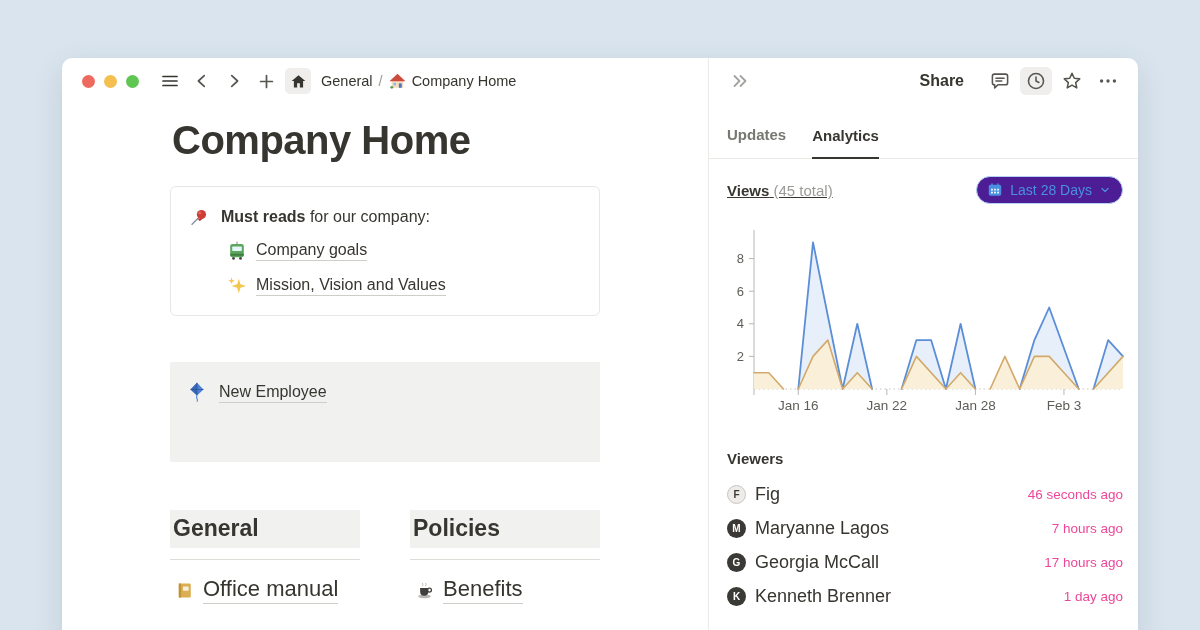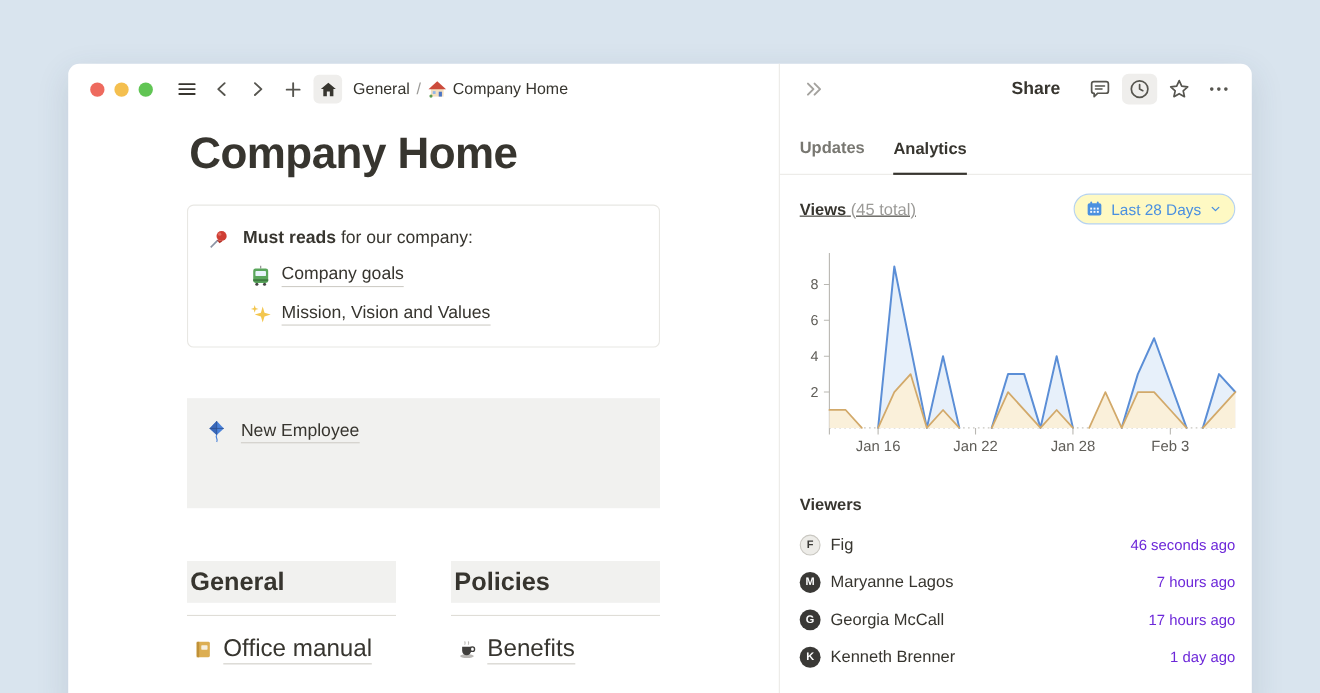--- a/index.html
+++ b/index.html
@@ -53,35 +53,35 @@
   .icon-btn.active { background:#efeeec; }
   .rp-tabs { display:flex; align-items:flex-end; gap:26px; height:55px; padding:0 18px; border-bottom:1px solid #eceae7; }
   .tab { font-size:15px; font-weight:600; padding-bottom:15px; color:#787771; cursor:pointer; }
   .tab.active { color:#37352f; border-bottom:2.5px solid #37352f; margin-bottom:-1px; padding-bottom:13px; }
   .views-row { display:flex; align-items:center; justify-content:space-between; margin:17px 15px 0 18px; }
   .views-label { font-size:15px;text-decoration:underline; }
   .views-label b { font-weight:700; }
   .views-total { color:#9b9a97; font-weight:400; }
   .pill {
     display:inline-flex; align-items:center; gap:7px; padding:5px 11px 5px 10px;
-    border:1px solid #b5d2f0; border-radius:16px; background:#fef9c3;
+    border:1px solid #b5d2f0; border-radius:16px; background:#4c1d95;
     color:#4a90e0; font-size:14px; font-weight:500; cursor:pointer;
   }
   .chart-wrap { margin:10px 8px 0 8px; }
   .viewers { margin:30px 15px 0 18px; }
   .viewers-heading { font-size:15px; font-weight:600; margin-bottom:10px; }
   .viewer-row { display:flex; align-items:center; height:34px; }
   .avatar {
     width:19px; height:19px; border-radius:50%; background:#3a3936; color:#fff;
     font-size:10px; font-weight:700; display:flex; align-items:center; justify-content:center;
     margin-right:9px; flex:none;
   }
   .avatar.light { background:#edece8; color:#3a3936; border:1px solid #c9c7c1; }
-  .viewer-name { font-size:15px; font-weight:500; color:#37352f; }
-  .viewer-time { margin-left:auto; font-size:13.5px; color:#6d28d9; }
+  .viewer-name { font-size:18px; font-weight:500; color:#37352f; }
+  .viewer-time { margin-left:auto; font-size:13.5px; color:#ec4899; }
   svg.gicon { display:block; }
 </style>
 </head>
 <body>
 
 <div class="window">
 
   <div class="main">
     <div class="topbar">
       <div class="lights">

